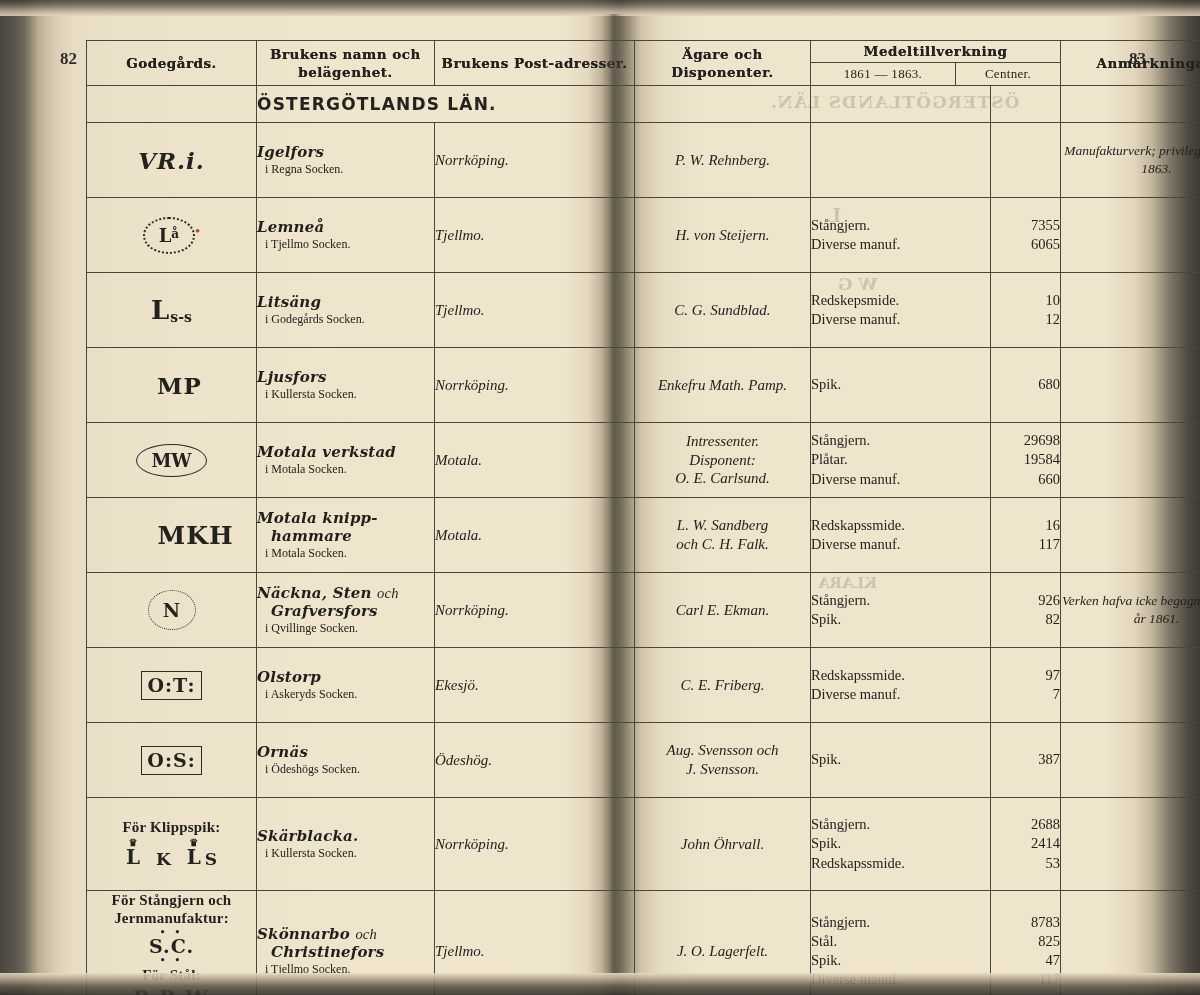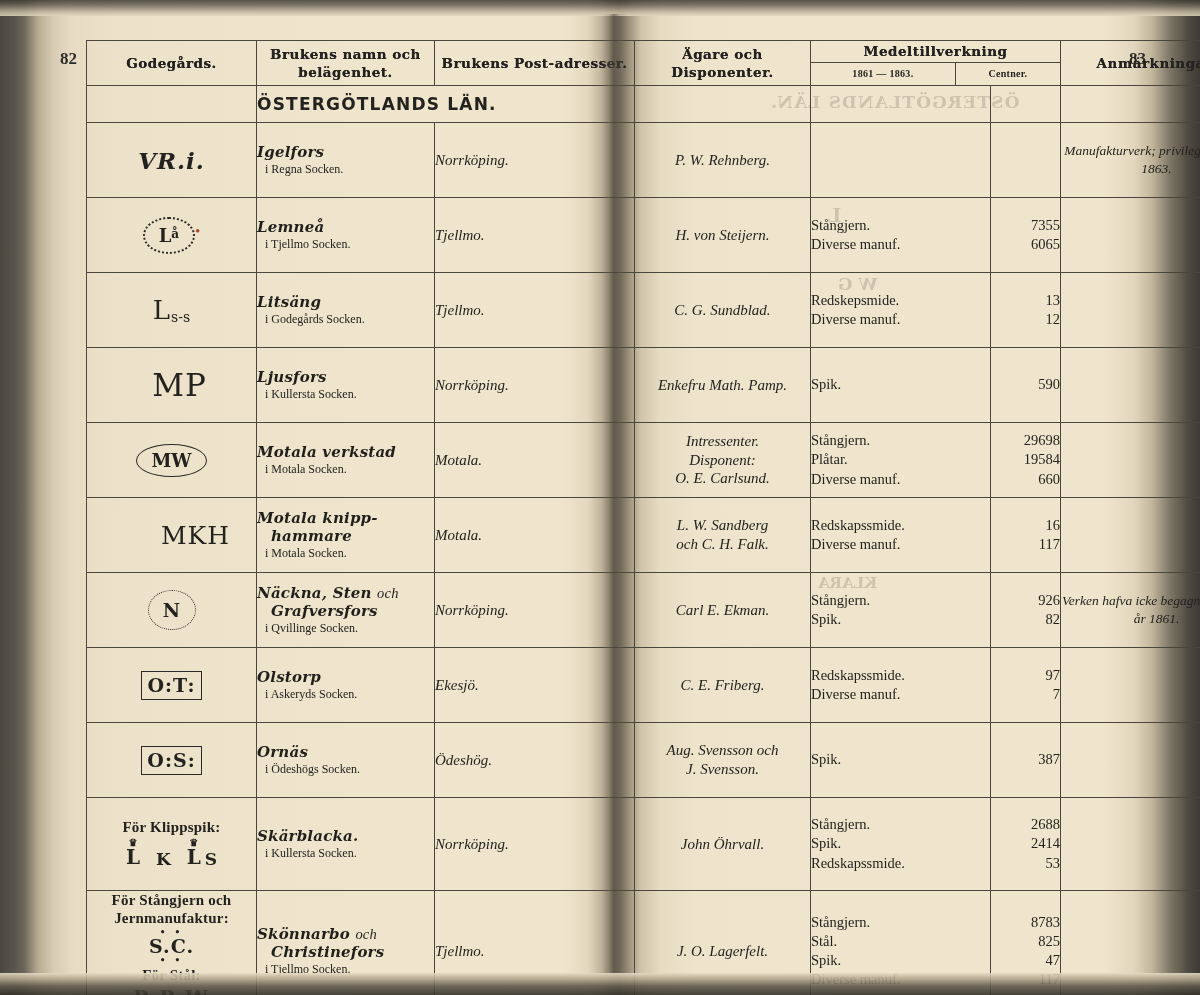--- a/index.html
+++ b/index.html
@@ -84,23 +84,22 @@
     font-family: "DejaVu Serif", serif;
     font-size: 13.5px;
     letter-spacing: .5px;
     font-weight: 700;
     color: #232220;
     line-height: 1.15;
     text-shadow: 0 0 .6px #2a2926;
   }
   .hdr-sub {
     font-family: "Liberation Serif", serif;
-    font-size: 10px;
+    font-size: 13px;
     letter-spacing: .3px;
-    font-weight: bold;
   }
   .hdr-split {
     padding: 0 !important;
     height: 44px;
   }
   .hdr-split .top {
     border-bottom: 1px solid #4a463c;
     height: 21px;
     line-height: 21px;
   }
@@ -195,21 +194,21 @@
     border-right: 1px solid #4a463c;
     border-top: 1px solid #4a463c;
     border-bottom: 1px solid #4a463c;
   }
   .lan-empty { border: 1px solid #4a463c; }
 
   
   .st-plain {
     font-family: "DejaVu Serif", serif;
     font-size: 22px;
-    font-weight: 400;
+    font-weight: 700;
     letter-spacing: 1px;
   }
   .st-italic {
     font-family: "DejaVu Serif", serif;
     font-size: 23px;
     font-weight: 700;
     font-style: italic;
     letter-spacing: 1px;
   }
   .st-sub {
@@ -421,41 +420,41 @@
             <div class="works-name">Litsäng</div>
             <div class="works-loc">i Godegårds Socken.</div>
           </td>
           <td class="post">Tjellmo.</td>
           <td class="owner">C. G. Sundblad.</td>
           <td class="prod">
             <div>Redskepsmide.</div>
             <div>Diverse manuf.</div>
           </td>
           <td class="qty">
-            <div>13</div>
+            <div>10</div>
             <div>12</div>
           </td>
           <td class="note"></td>
         </tr>
 
         <tr>
           <td class="stamp">
-            <span class="st-plain" style="font-size:31px;margin-left:16px;">MP</span>
+            <span class="st-plain" style="font-size:23px;margin-left:16px;">MP</span>
           </td>
           <td class="works">
             <div class="works-name">Ljusfors</div>
             <div class="works-loc">i Kullersta Socken.</div>
           </td>
           <td class="post">Norrköping.</td>
           <td class="owner">Enkefru Math. Pamp.</td>
           <td class="prod">
             <div>Spik.</div>
           </td>
           <td class="qty">
-            <div>590</div>
+            <div>680</div>
           </td>
           <td class="note"></td>
         </tr>
 
         <tr>
           <td class="stamp">
             <span class="st-oval">MW</span>
           </td>
           <td class="works">
             <div class="works-name">Motala verkstad</div>

